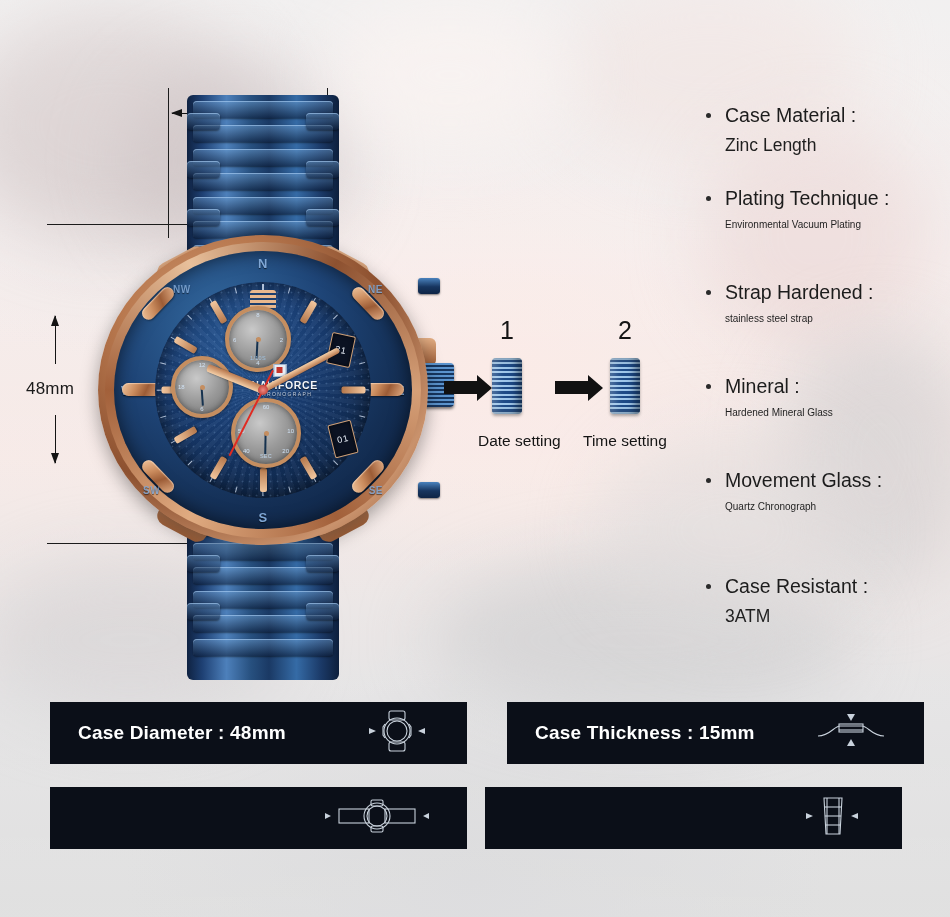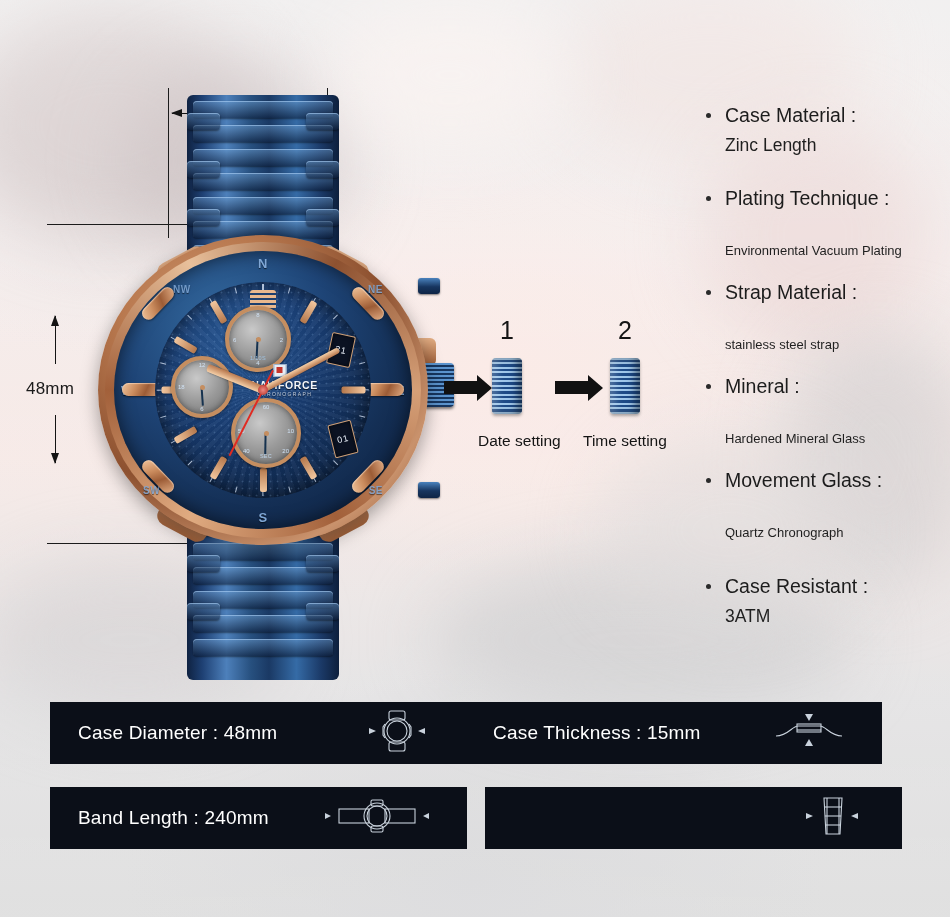--- a/index.html
+++ b/index.html
@@ -130,25 +130,25 @@
     box-shadow:inset -5px 0 8px rgba(0,0,0,.45), inset 5px 0 8px rgba(255,255,255,.25), 0 2px 3px rgba(0,0,0,.3);}
   .crown-num{position:absolute;color:#141414;font-size:25px;text-align:center;width:40px;}
   .crown-cap{position:absolute;color:#141414;font-size:15.5px;text-align:center;white-space:nowrap;}
 
   
   .spec{position:absolute;left:706px;}
   .spec .bullet{position:absolute;left:0;top:9px;width:5px;height:5px;border-radius:50%;background:#2a2a2a;}
   .spec .title{position:absolute;left:19px;top:0;color:#1c1c1c;font-size:19.5px;white-space:nowrap;}
   .spec .value{position:absolute;left:19px;color:#1f1f1f;white-space:nowrap;}
   .spec .value.lg{font-size:17.5px;top:31px;}
-  .spec .value.sm{font-size:13px;top:32px;margin-top:24px;}
+  .spec .value.sm{font-size:10px;top:32px;}
 
   
   .card{position:absolute;background:#0b0f18;display:flex;align-items:center;}
-  .card .ctext{color:#fff;font-size:19px;letter-spacing:.2px;white-space:nowrap;}
+  .card .ctext{color:#fff;font-size:19px;letter-spacing:.2px;white-space:nowrap;font-weight:bold;}
   .card .icon{position:absolute;right:34px;top:50%;transform:translateY(-50%);}
 </style>
 </head>
 <body>
 
 <div id="stage">
 
   <div class="bg-base"></div>
   <div class="bg-blob blob1"></div>
   <div class="bg-blob blob2"></div>
@@ -347,21 +347,21 @@
     <div class="title">Case Material :</div>
     <div class="value lg">Zinc Length</div>
   </div>
   <div class="spec" style="top:187px;">
     <div class="bullet"></div>
     <div class="title">Plating Technique :</div>
     <div class="value sm">Environmental Vacuum Plating</div>
   </div>
   <div class="spec" style="top:281px;">
     <div class="bullet"></div>
-    <div class="title">Strap Material :</div>
+    <div class="title">Strap Hardened :</div>
     <div class="value sm">stainless steel strap</div>
   </div>
   <div class="spec" style="top:375px;">
     <div class="bullet"></div>
     <div class="title">Mineral :</div>
     <div class="value sm">Hardened Mineral Glass</div>
   </div>
   <div class="spec" style="top:469px;">
     <div class="bullet"></div>
     <div class="title">Movement Glass :</div>
@@ -384,37 +384,36 @@
           <circle cx="36" cy="22" r="10"></circle>
           <path d="M24 15 L22 18 L22 26 L24 29"></path>
           <path d="M48 15 L50 18 L50 26 L48 29"></path>
         </g>
         <path d="M8 19 L15 22 L8 25 Z" fill="#c9d2dc"></path>
         <path d="M64 19 L57 22 L64 25 Z" fill="#c9d2dc"></path>
       </svg>
     </div>
   </div>
 
-  <div class="card" style="left:465px;top:702px;width:417px;height:62px;">
+  <div class="card" style="left:507px;top:702px;width:417px;height:62px;">
     <div class="ctext" style="margin-left:28px;">Case Thickness : 15mm</div>
     <div class="icon">
       <svg width="78" height="42" viewBox="0 0 78 42">
         <g fill="none" stroke="#c9d2dc" stroke-width="1.1">
           <path d="M6 26 C18 26 22 16 28 16 L50 16 C56 16 60 26 72 26"></path>
           <rect x="27" y="14" width="24" height="8"></rect>
           <path d="M27 20 L51 20"></path>
         </g>
         <path d="M35 4 L43 4 L39 11 Z" fill="#c9d2dc"></path>
         <path d="M35 36 L43 36 L39 29 Z" fill="#c9d2dc"></path>
       </svg>
     </div>
   </div>
 
   <div class="card" style="left:50px;top:787px;width:417px;height:62px;">
-    <div class="ctext" style="margin-left:28px;">Band Length : 240mm</div>
     <div class="icon">
       <svg width="112" height="42" viewBox="0 0 112 42">
         <g fill="none" stroke="#c9d2dc" stroke-width="1.1">
           <rect x="18" y="14" width="30" height="14"></rect>
           <rect x="64" y="14" width="30" height="14"></rect>
           <circle cx="56" cy="21" r="13"></circle>
           <circle cx="56" cy="21" r="10"></circle>
           <rect x="50" y="5" width="12" height="6" rx="1.5"></rect>
           <rect x="50" y="31" width="12" height="6" rx="1.5"></rect>
         </g>

